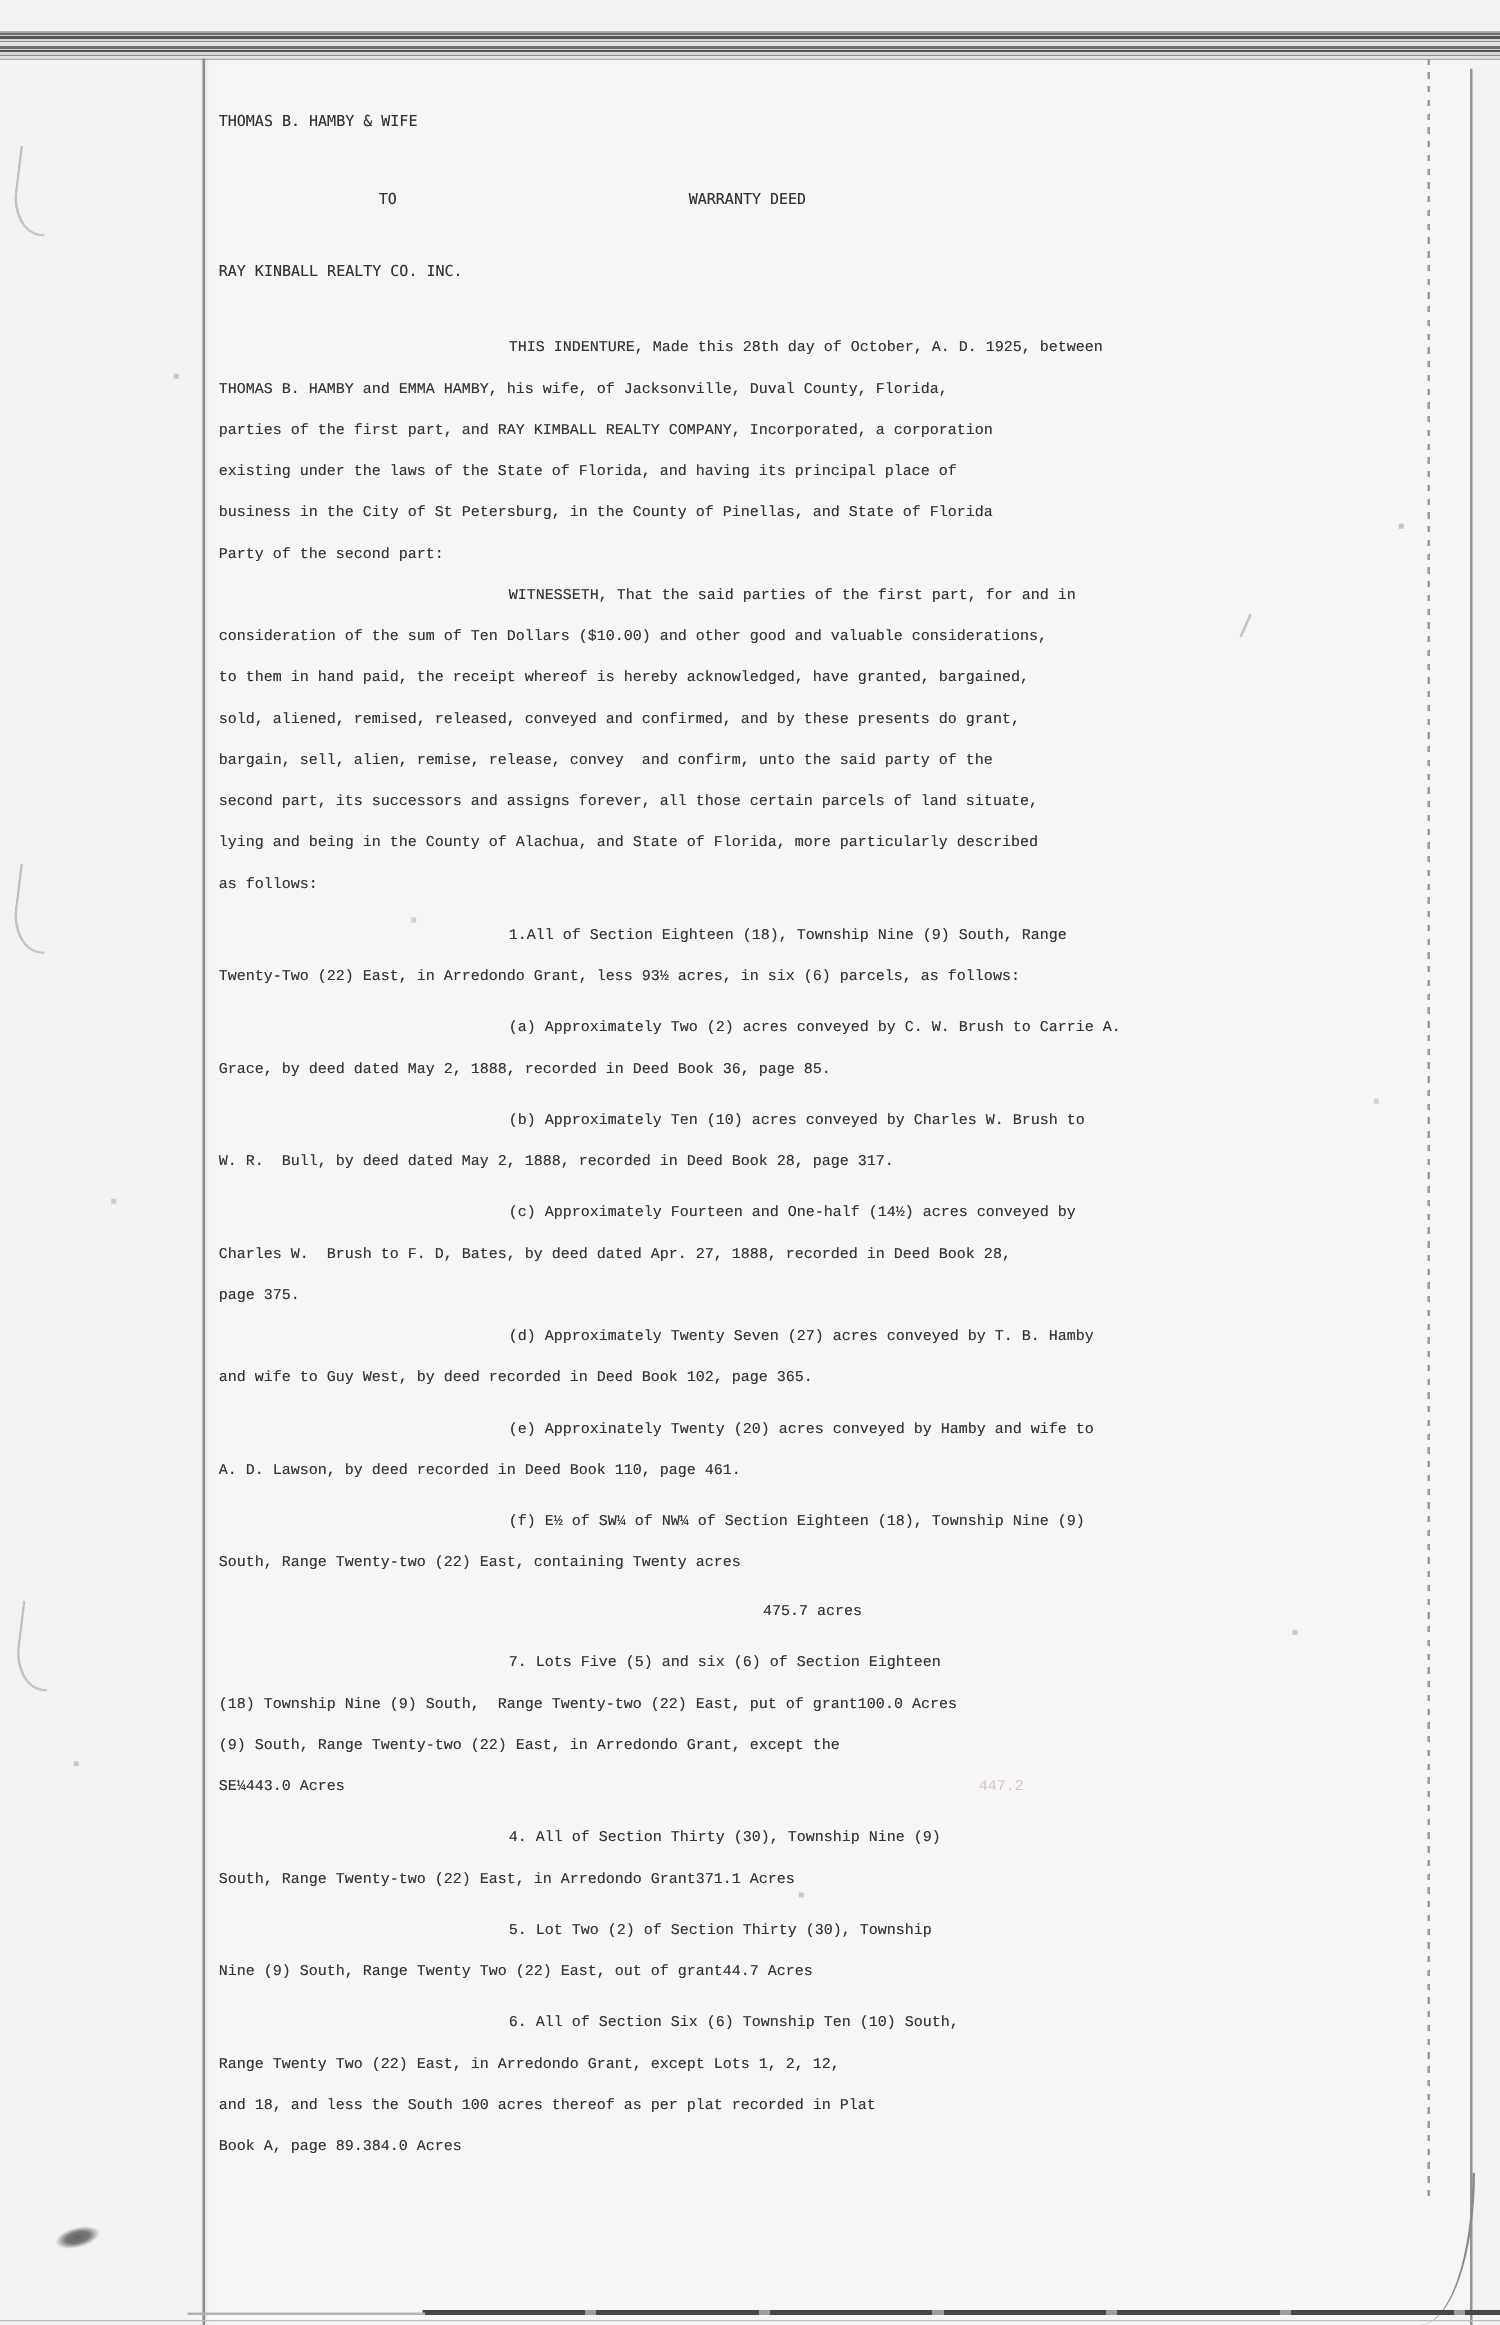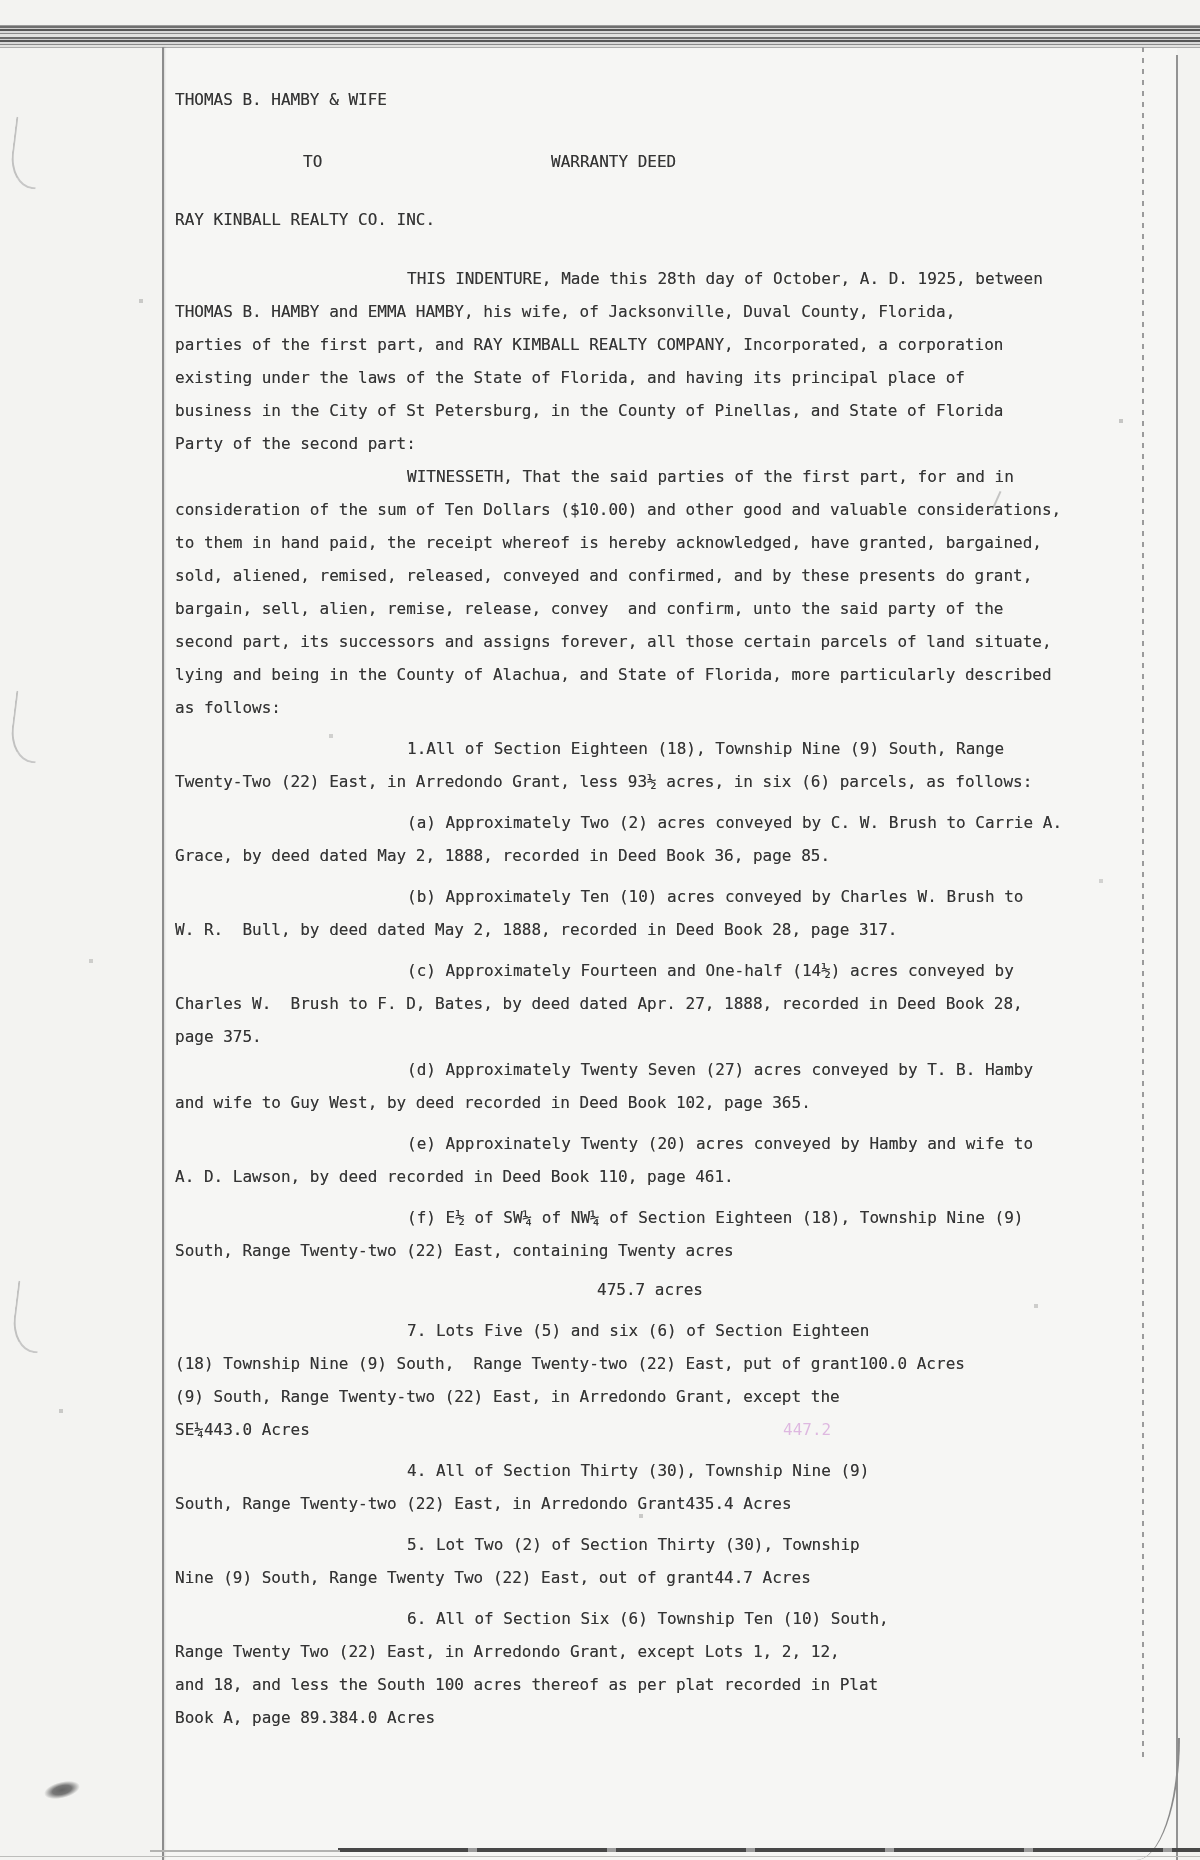--- a/index.html
+++ b/index.html
@@ -30,25 +30,25 @@
   .ring3{left:14px;top:1282px;}
   .smudge{position:absolute;left:44px;top:1782px;width:36px;height:16px;transform:rotate(-14deg);
     background:radial-gradient(ellipse at center,#555 0%,#6a6a6a 38%,rgba(120,120,120,0) 72%);opacity:.9;}
   .stray-slash{position:absolute;left:984px;top:488px;width:12px;height:20px;
     border-right:2px solid #9a9a9a;transform:rotate(24deg);opacity:.55;}
   .speckles{position:absolute;left:0;top:0;width:2px;height:2px;background:transparent;
     box-shadow:140px 300px 0 1px #c9c9c7, 90px 960px 0 1px #cdcdcb, 1120px 420px 0 1px #c6c6c4,
     640px 1515px 0 1px #c9c9c7, 330px 735px 0 1px #d0d0ce, 1035px 1305px 0 1px #cdcdcb,
     60px 1410px 0 1px #c9c9c7, 1100px 880px 0 1px #d2d2d0;}
   
-  .tw{color:#343434;font-size:16px;text-shadow:0 0 .5px rgba(20,20,20,.45);}
+  .tw{color:#343434;font-size:12px;text-shadow:0 0 .5px rgba(20,20,20,.45);}
   .hdr-line{position:absolute;left:175px;white-space:pre;}
   .hdr2 span{position:absolute;top:0;white-space:pre;margin-left:26px;}
   .deed-body{position:absolute;left:175px;top:262px;width:962px;}
-  .ln{line-height:33px;white-space:pre;position:relative;}
+  .ln{line-height:33px;white-space:pre;position:relative;font-family:Liberation Mono, monospace;}
   .ind{padding-left:232px;}
   .g1{margin-top:8px;}
   .g2{}
   .g3{margin-top:6px;}
   .row{display:flex;}
   .acr{padding-right:12px;white-space:pre;}
   .right-only{text-align:center;padding-right:12px;}
   .ghost{position:absolute;left:608px;top:0;opacity:.28;color:#a21caf;text-shadow:none;}
 </style>
 </head>
@@ -116,21 +116,21 @@
   </div>
   <div class="ln">(9) South, Range Twenty-two (22) East, in Arredondo Grant, except the</div>
   <div class="ln row">
     <span>SE¼</span>
     <span class="ghost">447.2</span>
     <span class="acr">443.0 Acres</span>
   </div>
   <div class="ln ind g1">4. All of Section Thirty (30), Township Nine (9)</div>
   <div class="ln row">
     <span>South, Range Twenty-two (22) East, in Arredondo Grant</span>
-    <span class="acr">435.4 Acres</span>
+    <span class="acr">371.1 Acres</span>
   </div>
   <div class="ln ind g1">5. Lot Two (2) of Section Thirty (30), Township</div>
   <div class="ln row">
     <span>Nine (9) South, Range Twenty Two (22) East, out of grant</span>
     <span class="acr">44.7 Acres</span>
   </div>
   <div class="ln ind g1">6. All of Section Six (6) Township Ten (10) South,</div>
   <div class="ln">Range Twenty Two (22) East, in Arredondo Grant, except Lots 1, 2, 12,</div>
   <div class="ln">and 18, and less the South 100 acres thereof as per plat recorded in Plat</div>
   <div class="ln row">

